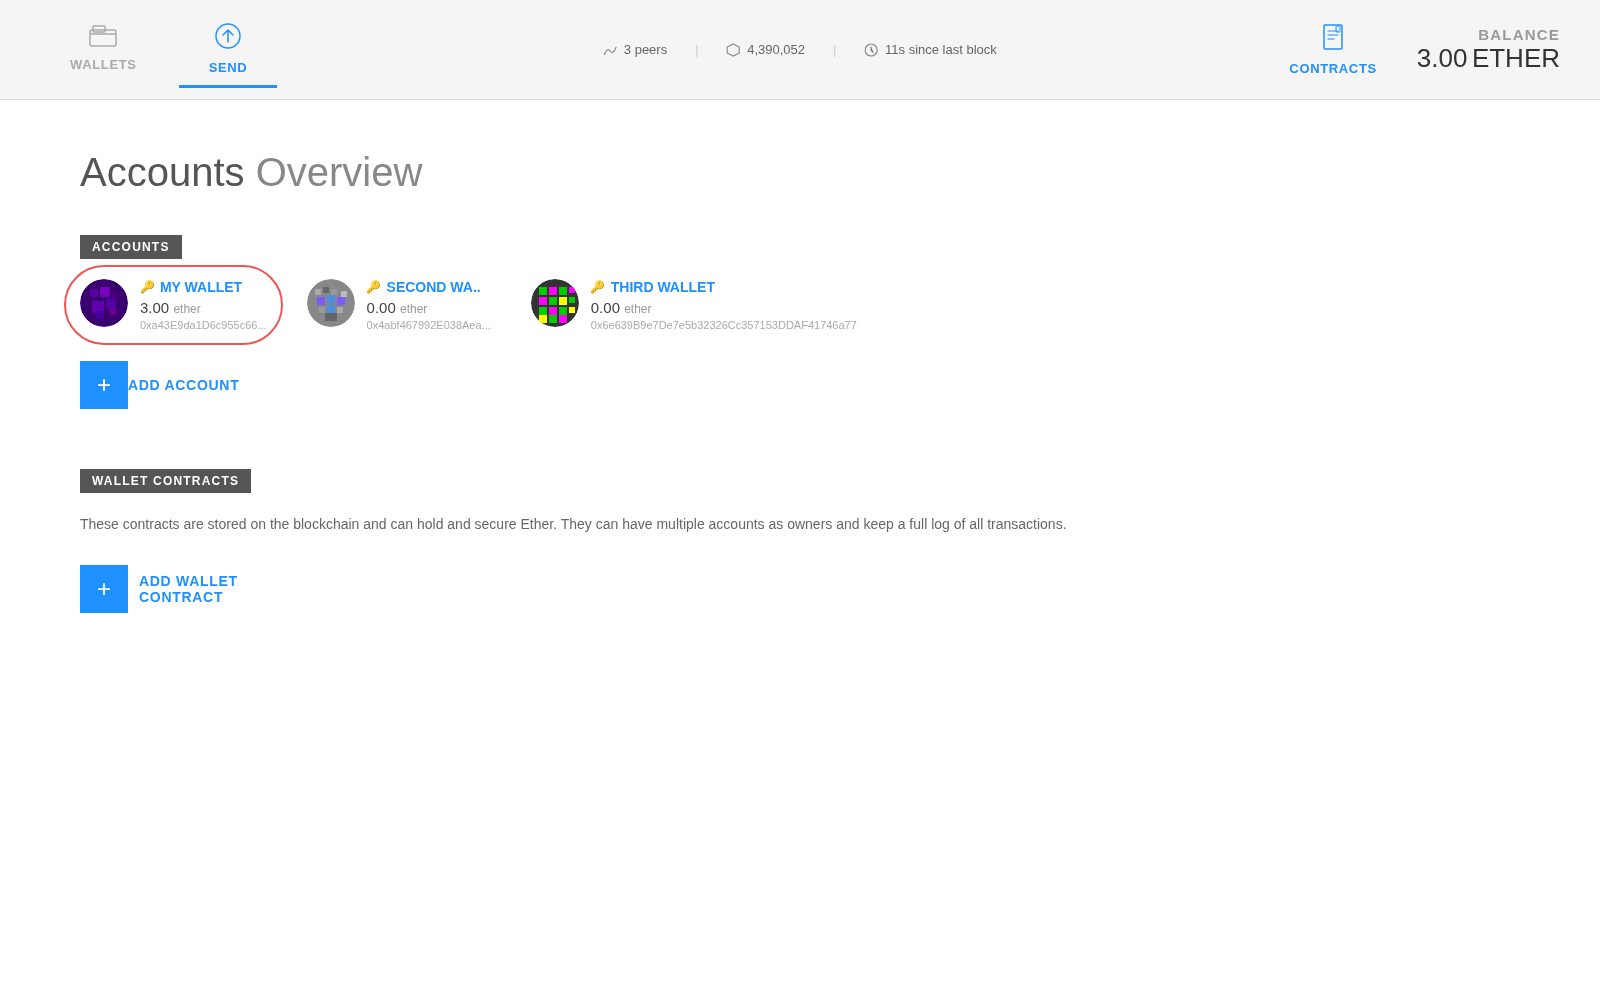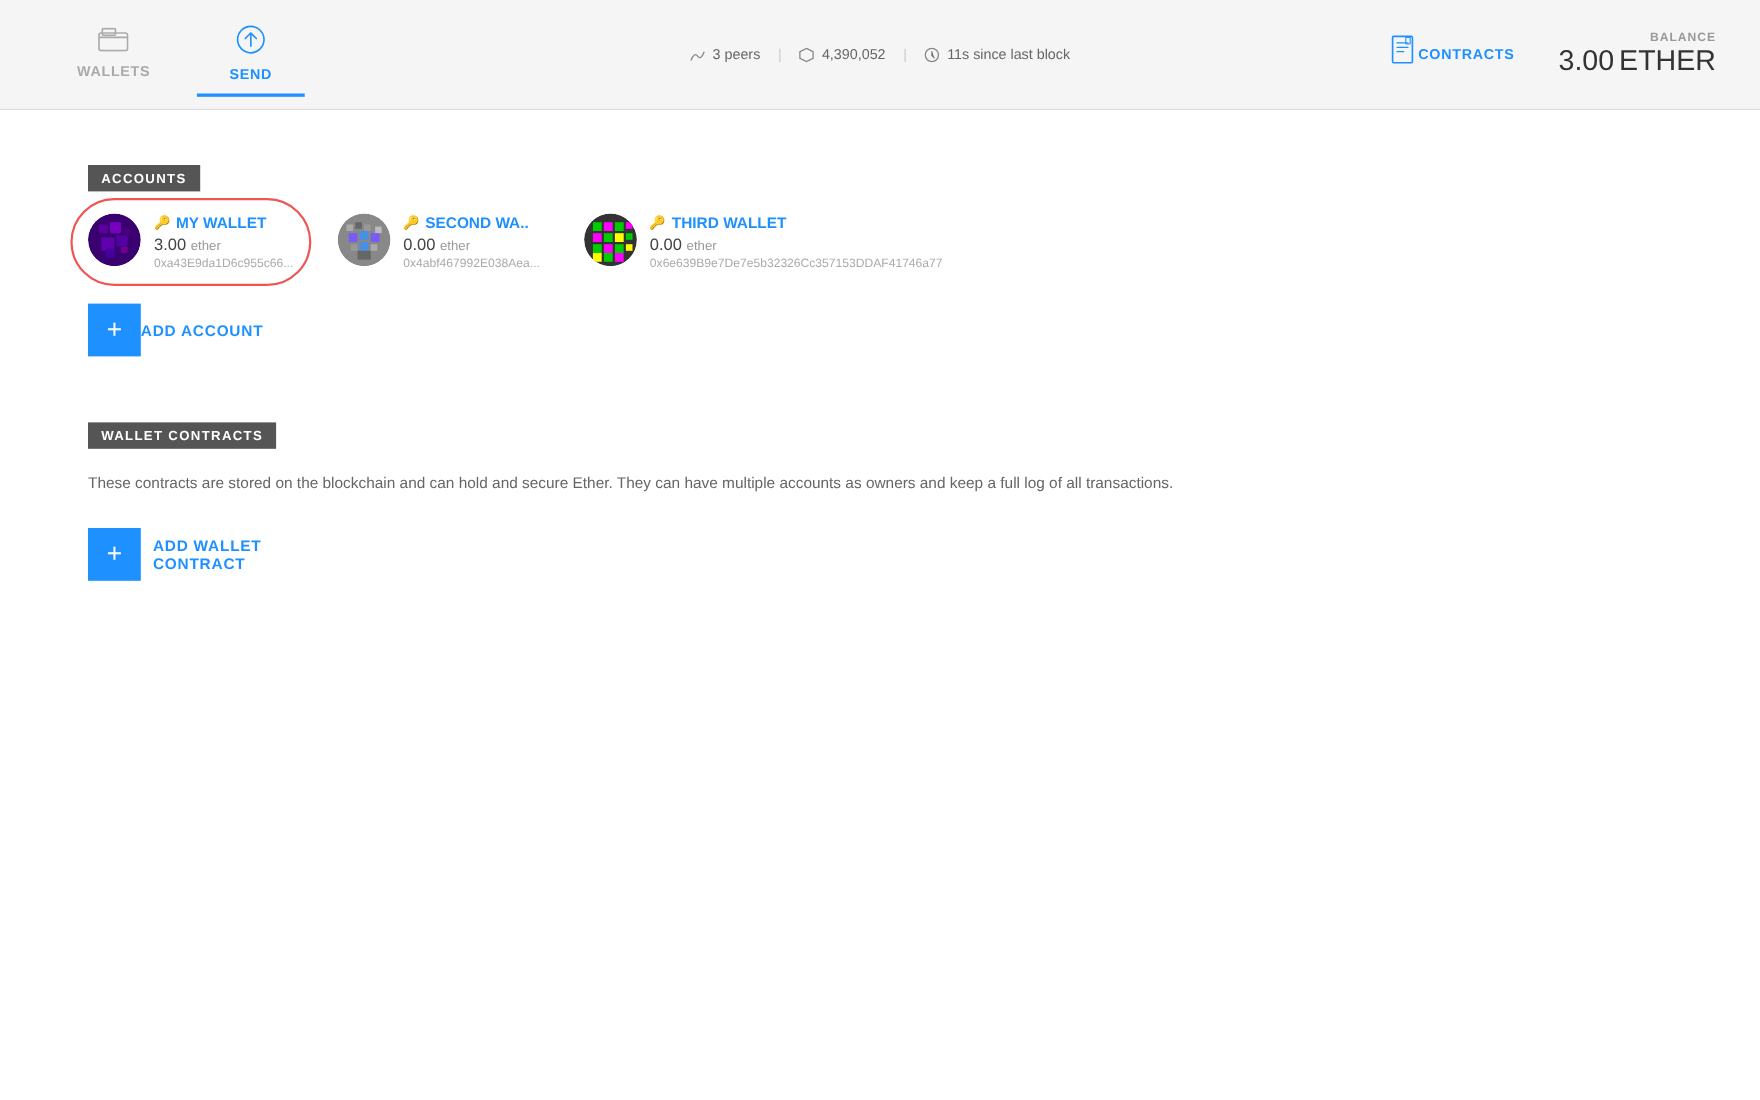--- a/index.html
+++ b/index.html
@@ -50,53 +50,53 @@
     .nav-item.wallet-tab {
       color: #aaa;
     }
 
     .header-status {
       position: absolute;
       left: 50%;
       transform: translateX(-50%);
       display: flex;
       align-items: center;
-      gap: 16px;
+      gap: 28px;
       font-size: 13px;
       color: #666;
     }
     .header-status .sep {
       color: #ccc;
     }
 
     .header-right {
       margin-left: auto;
       display: flex;
       align-items: center;
       gap: 40px;
     }
     .contracts-nav {
       display: flex;
-      flex-direction: row;
+      flex-direction: column;
       align-items: center;
       cursor: pointer;
       color: #1e90ff;
       font-size: 13px;
       font-weight: 600;
       letter-spacing: 0.05em;
     }
     .contracts-nav .nav-icon {
       font-size: 22px;
       margin-bottom: 4px;
     }
     .balance-section {
       text-align: right;
     }
     .balance-label {
-      font-size: 11px;
+      font-size: 15px;
       font-weight: 700;
       color: #999;
       letter-spacing: 0.08em;
     }
     .balance-value {
       font-size: 26px;
       font-weight: 300;
       color: #333;
     }
 
@@ -313,20 +313,23 @@
       <div>
         <span class="balance-value">3.00</span>
         <span class="balance-value ether-label">ETHER</span>
       </div>
     </div>
   </div>
 </div>
 
 <div class="main">
 
+  <h1 class="page-title">
+    <strong>Accounts</strong><span> Overview</span>
+  </h1>
 
   <div>
     <div class="section-header">ACCOUNTS</div>
 
     <div class="accounts-row">
 
       <div class="account-card selected">
         <div class="account-card-inner">
 
           <svg class="avatar-svg" viewBox="0 0 48 48">

